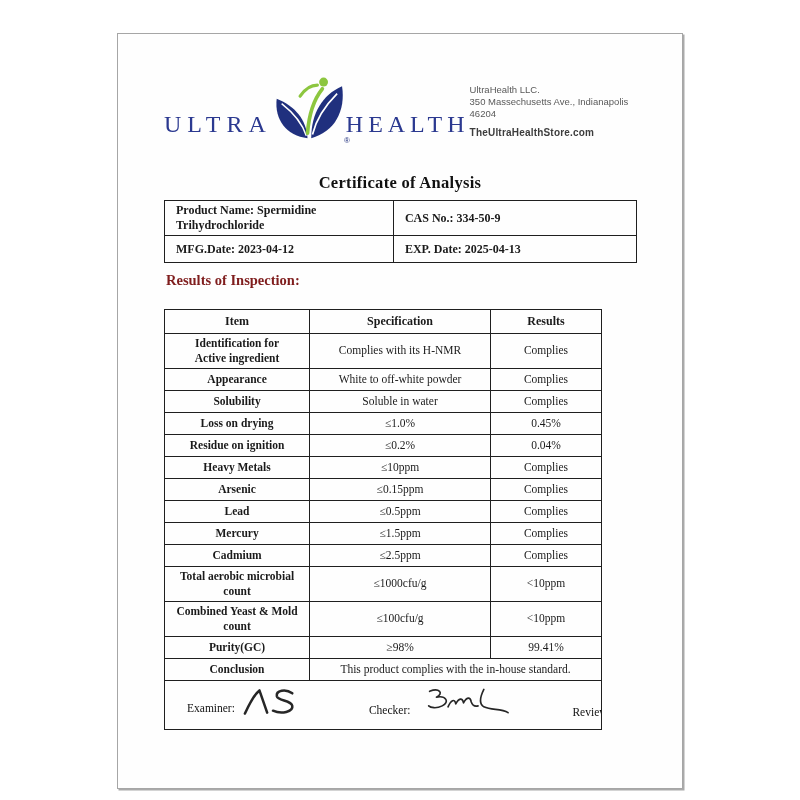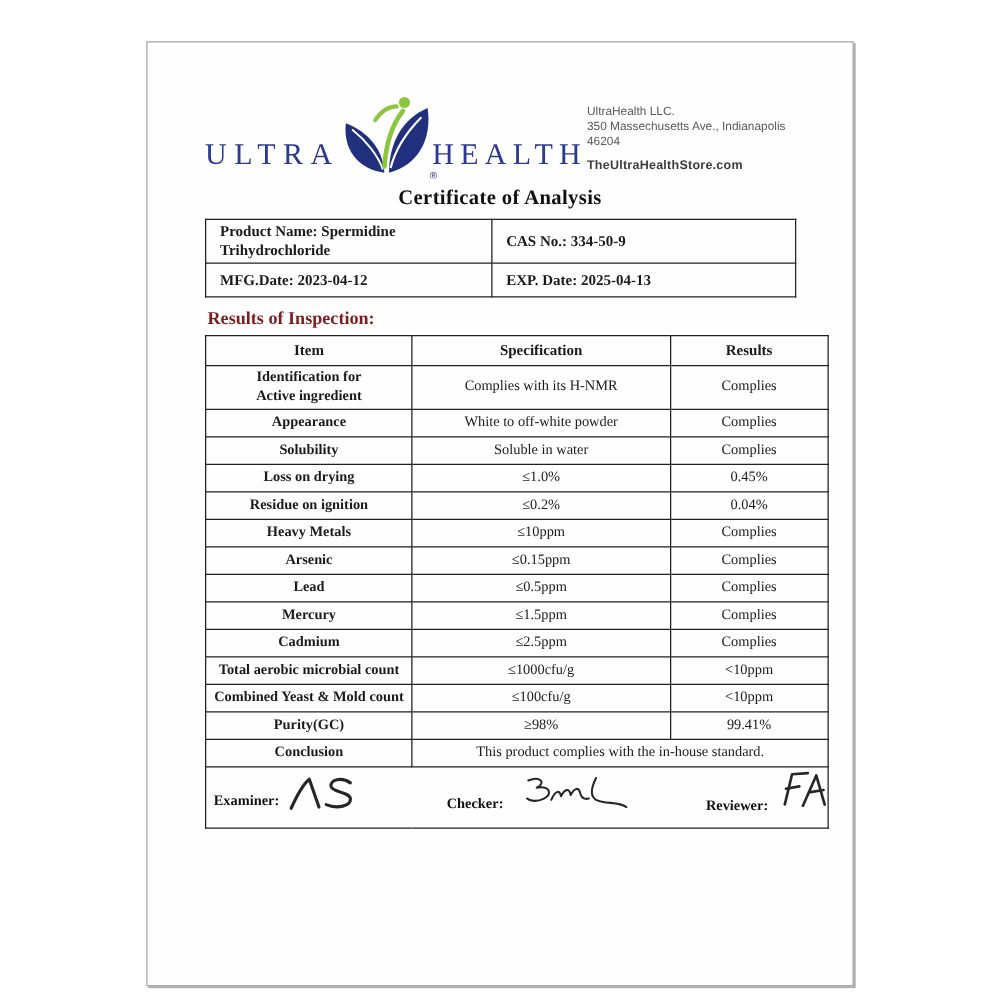--- a/index.html
+++ b/index.html
@@ -25,37 +25,37 @@
   .logo-icon{position:relative;width:80px;height:74px;margin:0 -4px 0 -2px;flex:0 0 auto;}
   .logo-icon .rmark{
     position:absolute;right:0px;bottom:3px;font-size:8px;color:var(--leaf-navy);
     font-family:"Liberation Sans",sans-serif;
   }
   .company{margin-left:auto;width:198px;font-family:"Liberation Sans","DejaVu Sans",sans-serif;padding-top:10px;}
   .company .line{font-size:9.5px;color:#595959;line-height:1.25;}
   .company .site{font-size:10px;font-weight:bold;color:#3d3d3d;margin-top:7px;letter-spacing:.2px;}
   
   .doc-title{
-    text-align:center;font-size:16.5px;font-weight:bold;color:#111;
+    margin-top:25px;text-align:center;font-size:16.5px;font-weight:bold;color:#111;
     letter-spacing:.3px;
   }
   
   table{border-collapse:collapse;table-layout:fixed;border-radius:30px;}
   td,th{border:1px solid #1f1f1f;box-sizing:border-box;overflow:hidden;}
   .info-table{width:473px;margin:7px 0 0 46px;}
   .info-table td{
     height:27px;font-size:12px;font-weight:bold;padding:2px 6px 2px 11px;vertical-align:middle;
   }
   .section-heading{margin:9px 0 0 48px;font-size:14.5px;font-weight:bold;line-height:16px;color:#7f1d1d;}
-  .results-table{width:499px;margin:5px 0 0 46px;}
+  .results-table{width:438px;margin:21px 0 0 46px;}
   .results-table th{height:24px;font-size:12px;font-weight:bold;text-align:center;vertical-align:middle;padding:2px;}
   .results-table td{height:22px;font-size:11.5px;text-align:center;vertical-align:middle;padding:2px 4px;line-height:1.3;}
   .results-table td.item-cell{font-weight:bold;white-space:pre-line;}
   
-  .sig-cell{height:44px !important;padding:2px 2px !important;font-weight:bold;}
+  .sig-cell{height:44px !important;padding:2px 18px !important;}
   .sig-row-inner{display:flex;align-items:center;width:100%;}
   .sig-group{display:flex;align-items:flex-end;}
   .sig-label{font-size:11.5px;color:#111;padding-bottom:7px;}
   .sig-svg{margin:0 0 6px 8px;}
   .g1{margin-left:4px;} .g2{margin-left:68px;} .g3{margin-left:62px;}
   svg .stroke{fill:none;stroke:#262626;stroke-linecap:round;stroke-linejoin:round;}
 </style>
 </head>
 <body>
 

